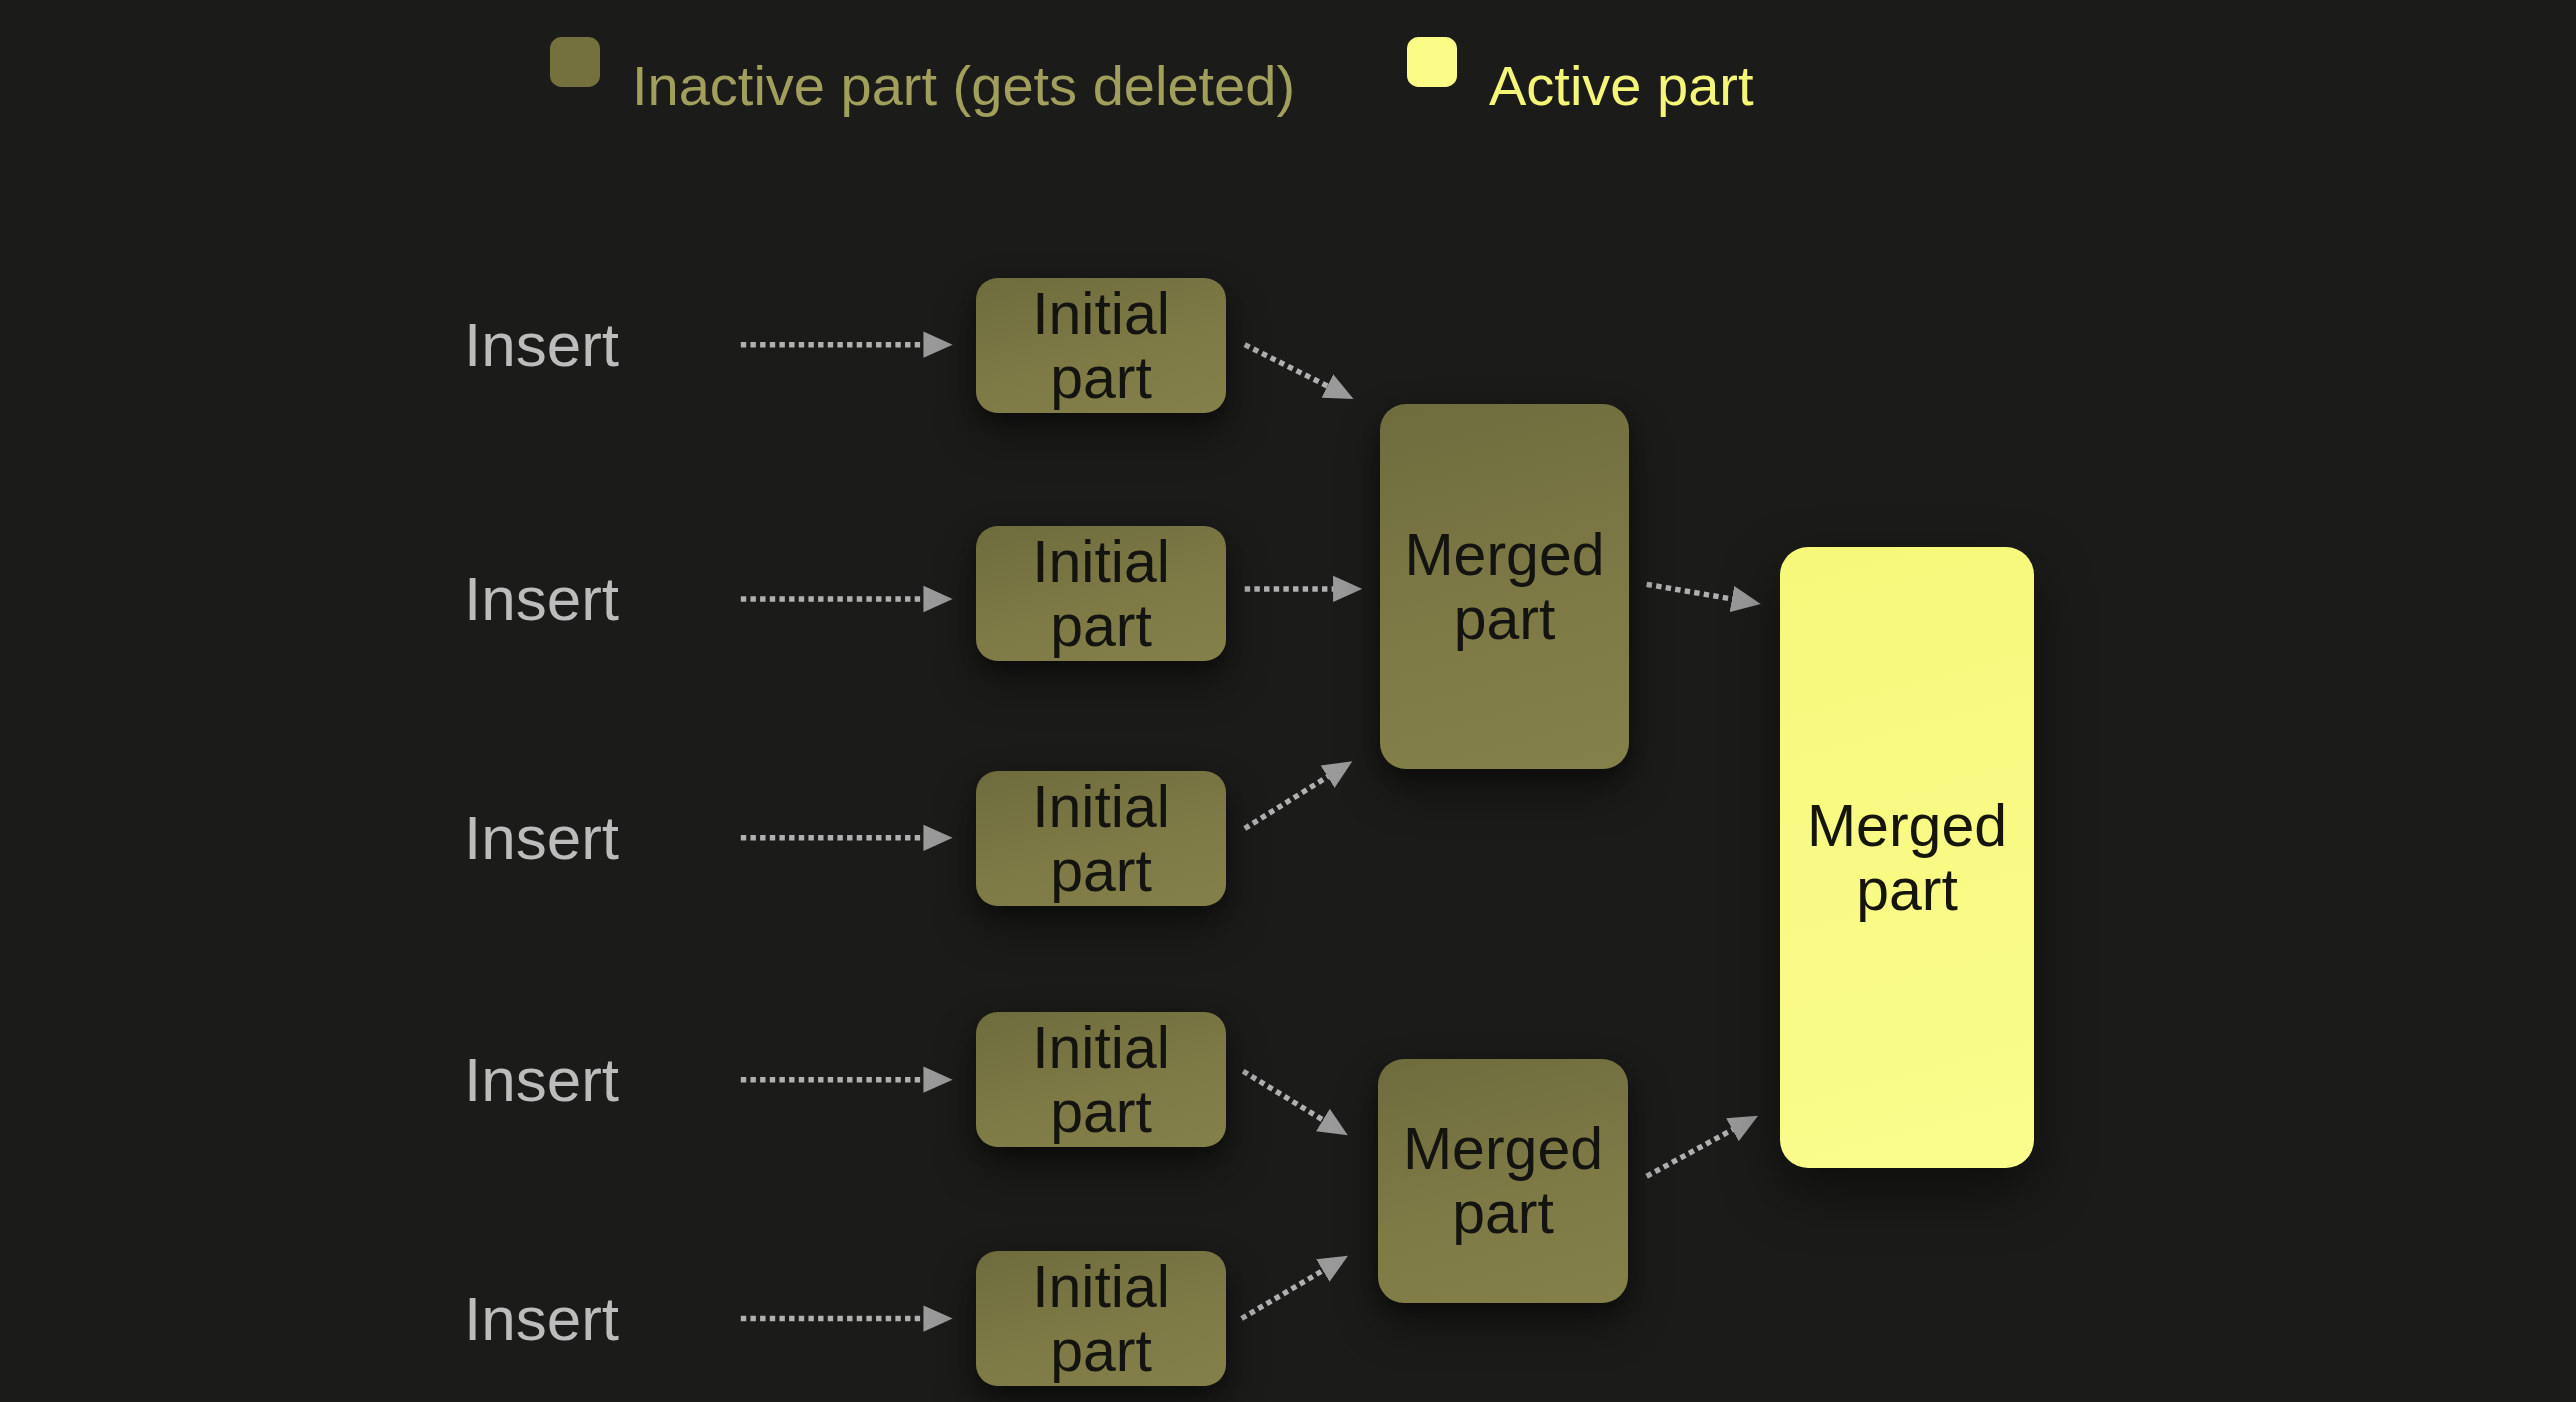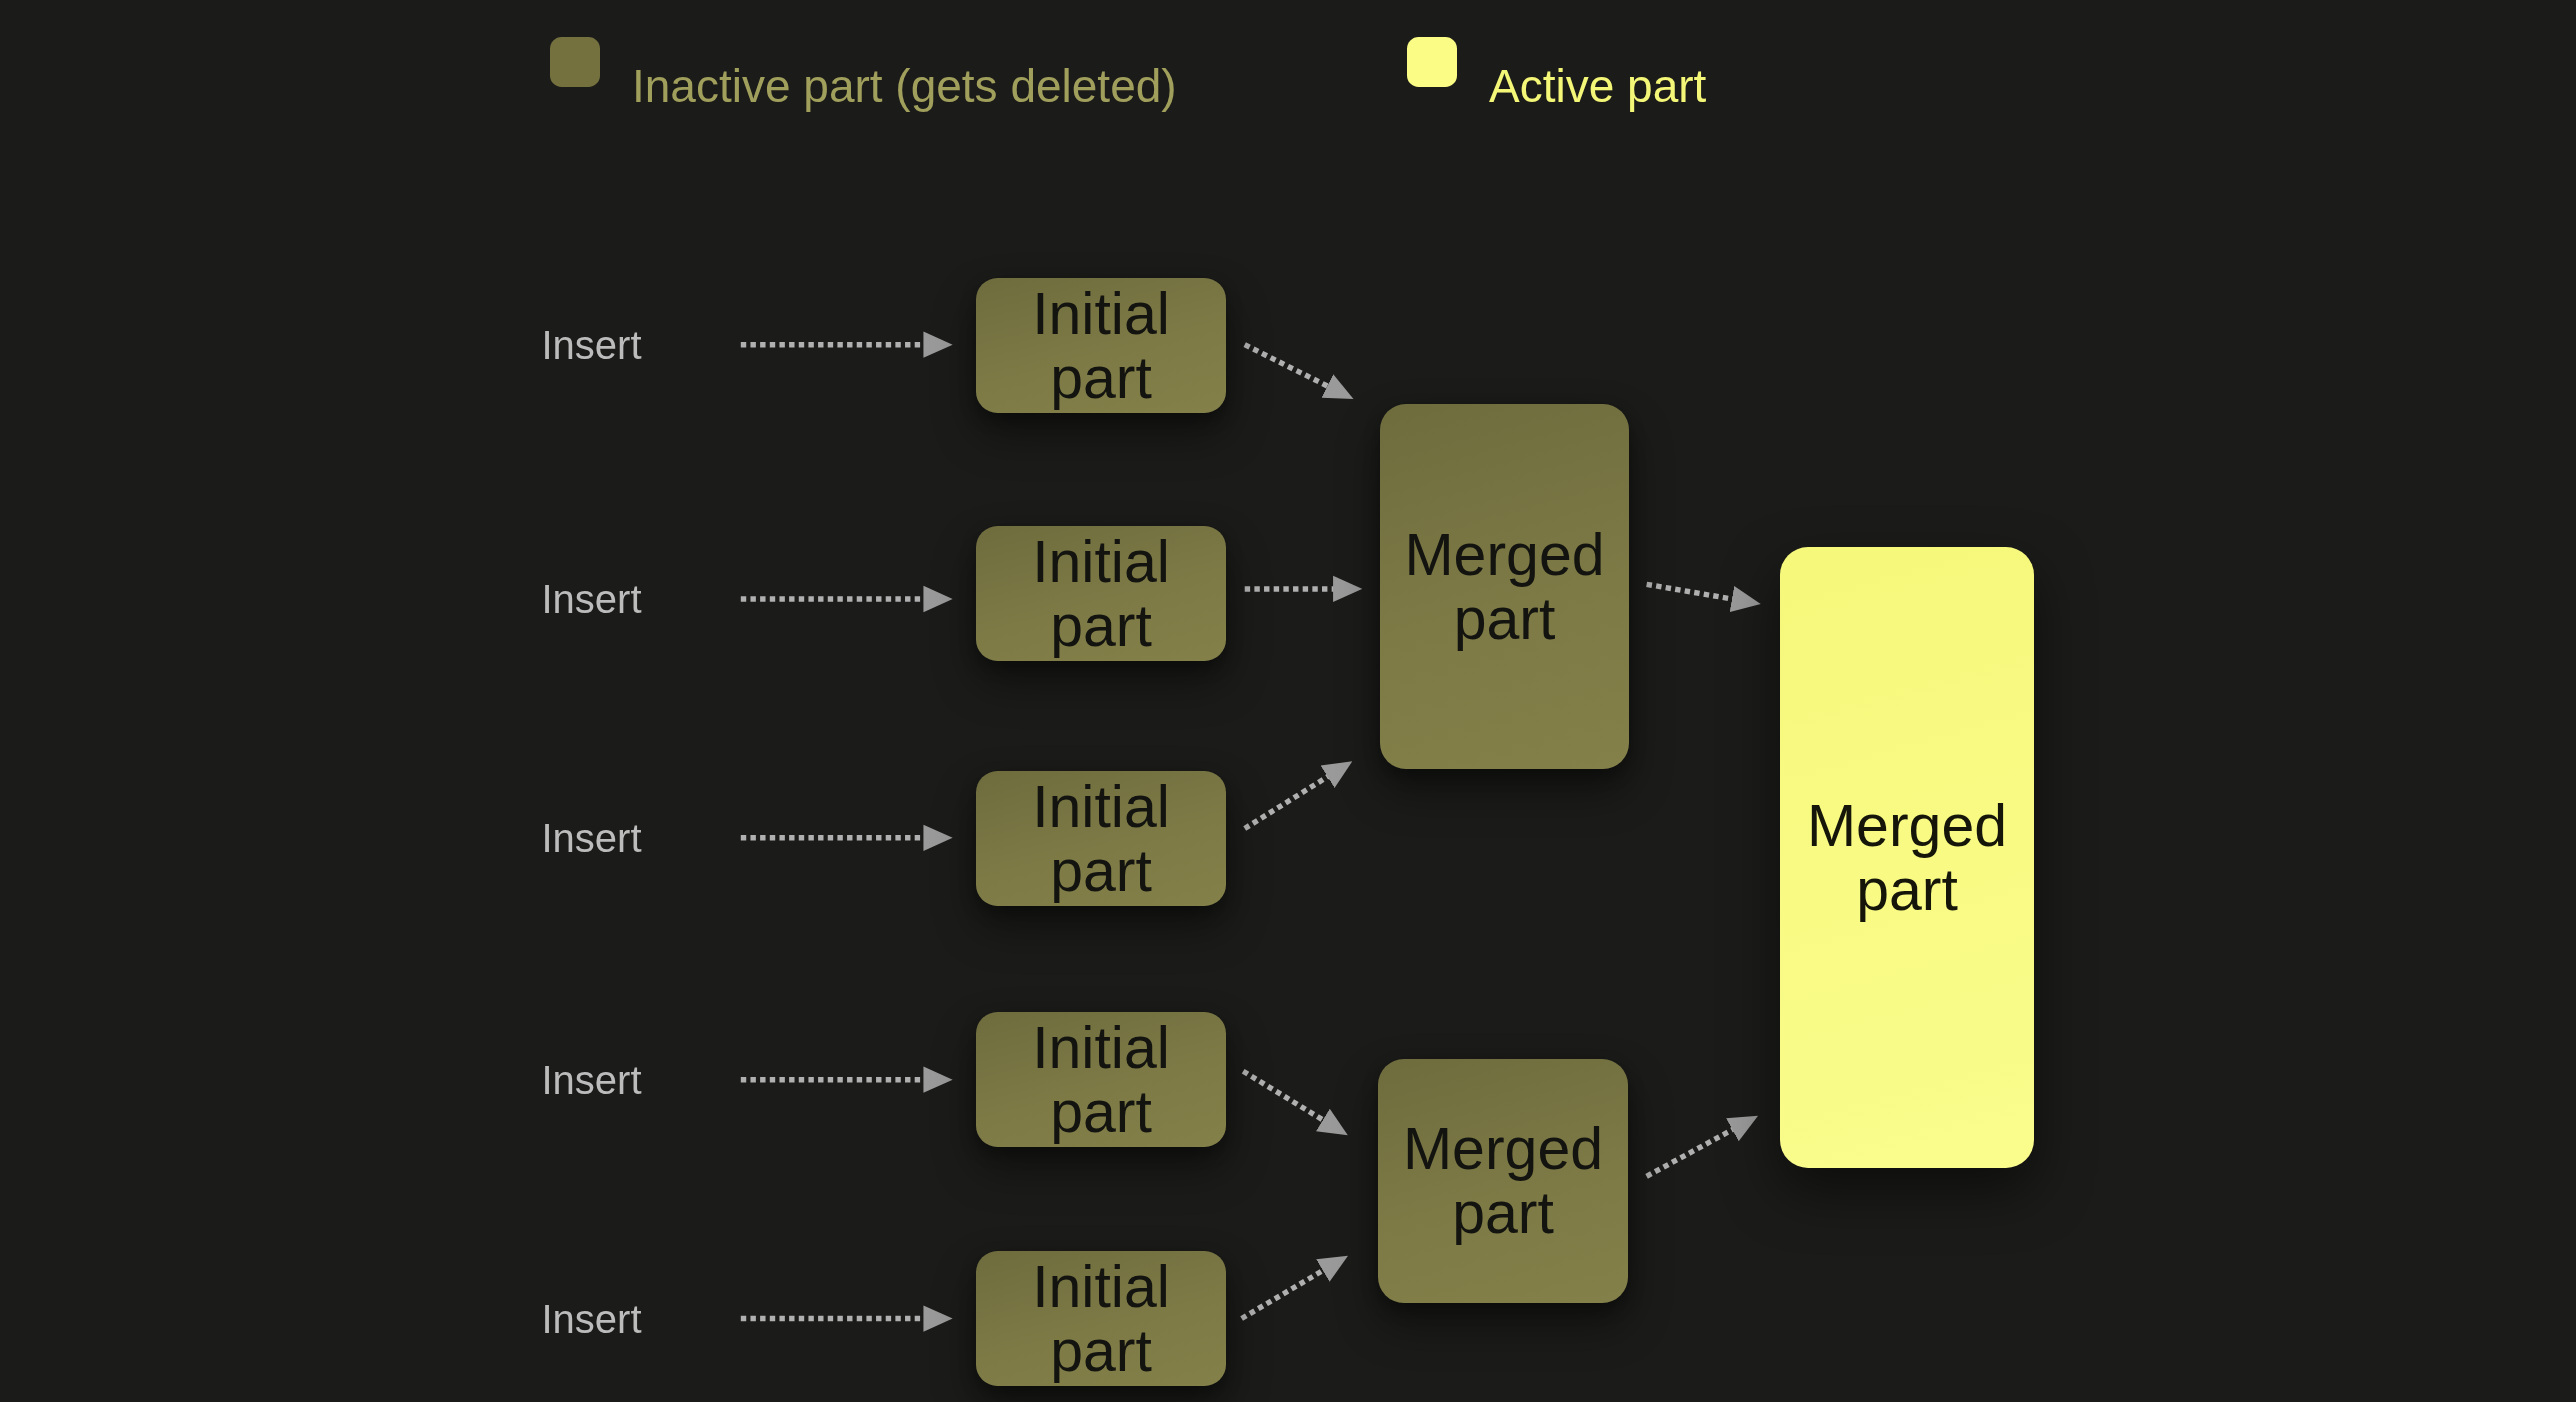--- a/index.html
+++ b/index.html
@@ -30,37 +30,37 @@
   .legend-item.second { left: 1407px; }
   .swatch {
     width: 50px;
     height: 50px;
     border-radius: 11.6px;
     flex: 0 0 auto;
   }
   .swatch.inactive { background: #74713e; }
   .swatch.active   { background: #fafc85; }
   .legend-label {
-    font-size: 46px;
+    font-size: 56px;
     line-height: 56px;
     white-space: nowrap;
     margin-top: 48px;
   }
   .legend-label.inactive { color: #a19f5c; }
   .legend-label.active   { color: #f4f678; text-align: center; }
 
   
   .insert {
     position: absolute;
     left: 464px;
     width: 255px;
     height: 62px;
     line-height: 62px;
-    text-align: center;
-    font-size: 40px;
+    text-align: left;
+    font-size: 62px;
     color: #bcbcbc;
     white-space: nowrap;
   }
   .insert.r1 { top: 314px; }
   .insert.r2 { top: 568px; }
   .insert.r3 { top: 807px; }
   .insert.r4 { top: 1049px; }
   .insert.r5 { top: 1288px; }
 
   

